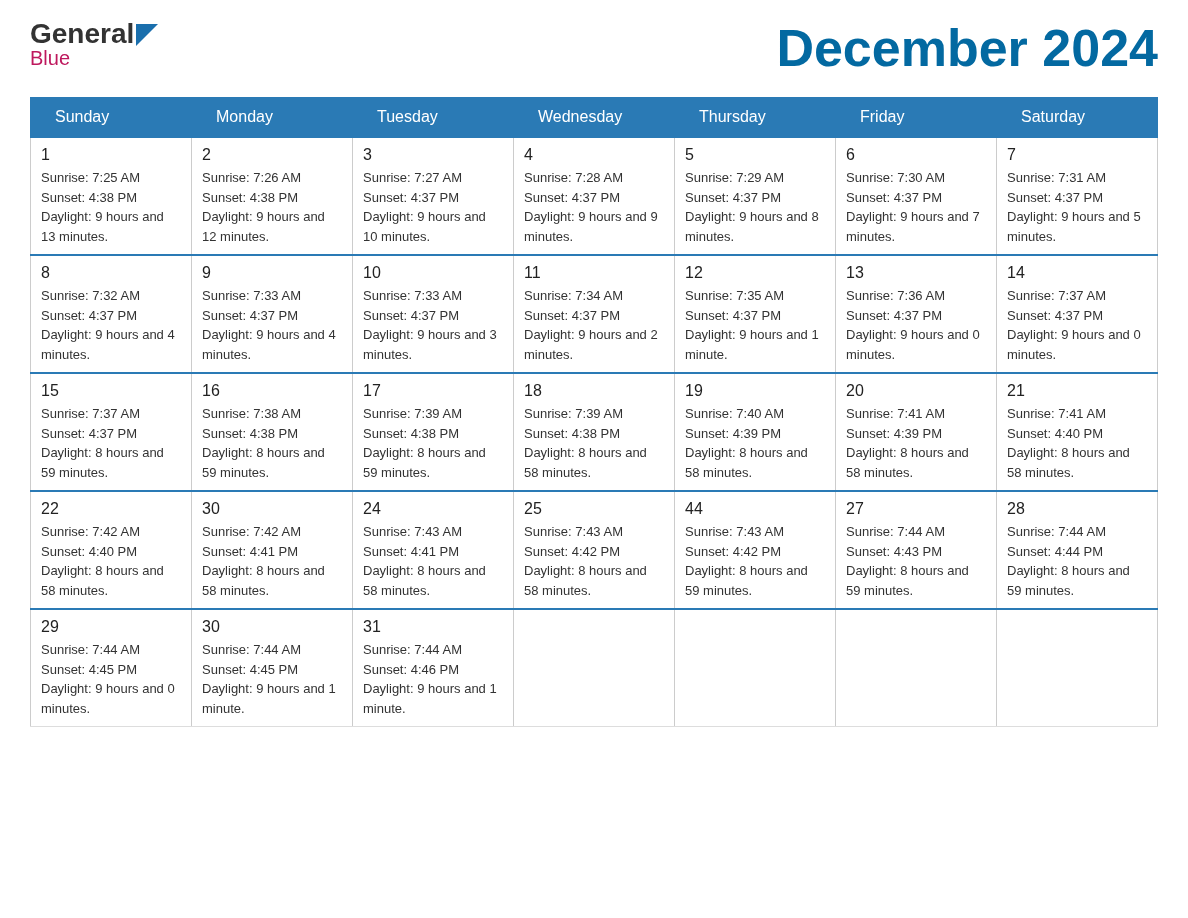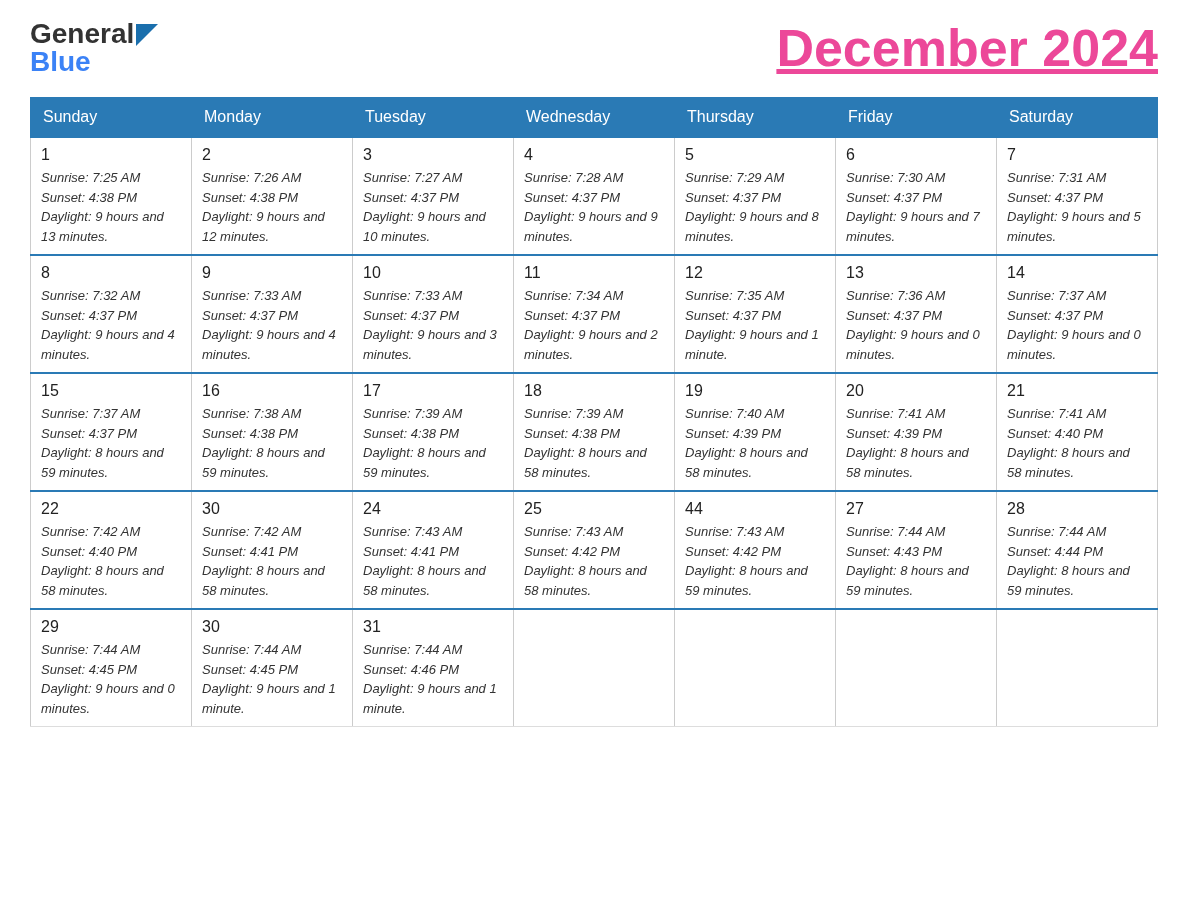--- a/index.html
+++ b/index.html
@@ -21,54 +21,53 @@
       flex-direction: column;
       align-items: flex-start;
     }
     .logo-general {
       font-size: 28px;
       font-weight: bold;
       color: #333;
       line-height: 1;
     }
     .logo-blue {
-      font-size: 28px;
-      font-weight: bold;
-      color: #3b82f6;
+      font-size: 20px;
+      font-weight: normal;
+      color: #be185d;
       line-height: 1;
     }
     .logo-line {
       display: flex;
       align-items: center;
     }
     .title-block {
       text-align: right;
     }
     .month-title {
       font-size: 52px;
       font-weight: bold;
-      color: #ec4899;
+      color: #0369a1;
       line-height: 1.1;
-      text-decoration: underline;
     }
     .location-title {
       font-size: 22px;
       color: #555;
       margin-top: 4px;
     }
     .calendar {
       width: 100%;
       border-collapse: collapse;
     }
     .calendar th {
       background-color: #2a7ab5;
       color: #fff;
       font-size: 16px;
       font-weight: normal;
-      padding: 10px 12px;
+      padding: 10px 24px;
       text-align: left;
       border: 1px solid #2a7ab5;
     }
     .calendar td {
       vertical-align: top;
       padding: 8px 10px;
       border: 1px solid #ccc;
       border-top: 2px solid #2a7ab5;
       font-size: 13px;
       color: #333;
@@ -82,21 +81,20 @@
       font-size: 16px;
       font-weight: normal;
       color: #222;
       margin-bottom: 4px;
       display: block;
     }
     .day-info {
       font-size: 13px;
       line-height: 1.5;
       color: #333;
-      font-style: italic;
     }
     .calendar tr td {
       border-bottom: 1px solid #ddd;
     }
     .week-row td {
       border-top: 2px solid #2a7ab5;
     }
   </style>
 </head>
 <body>

